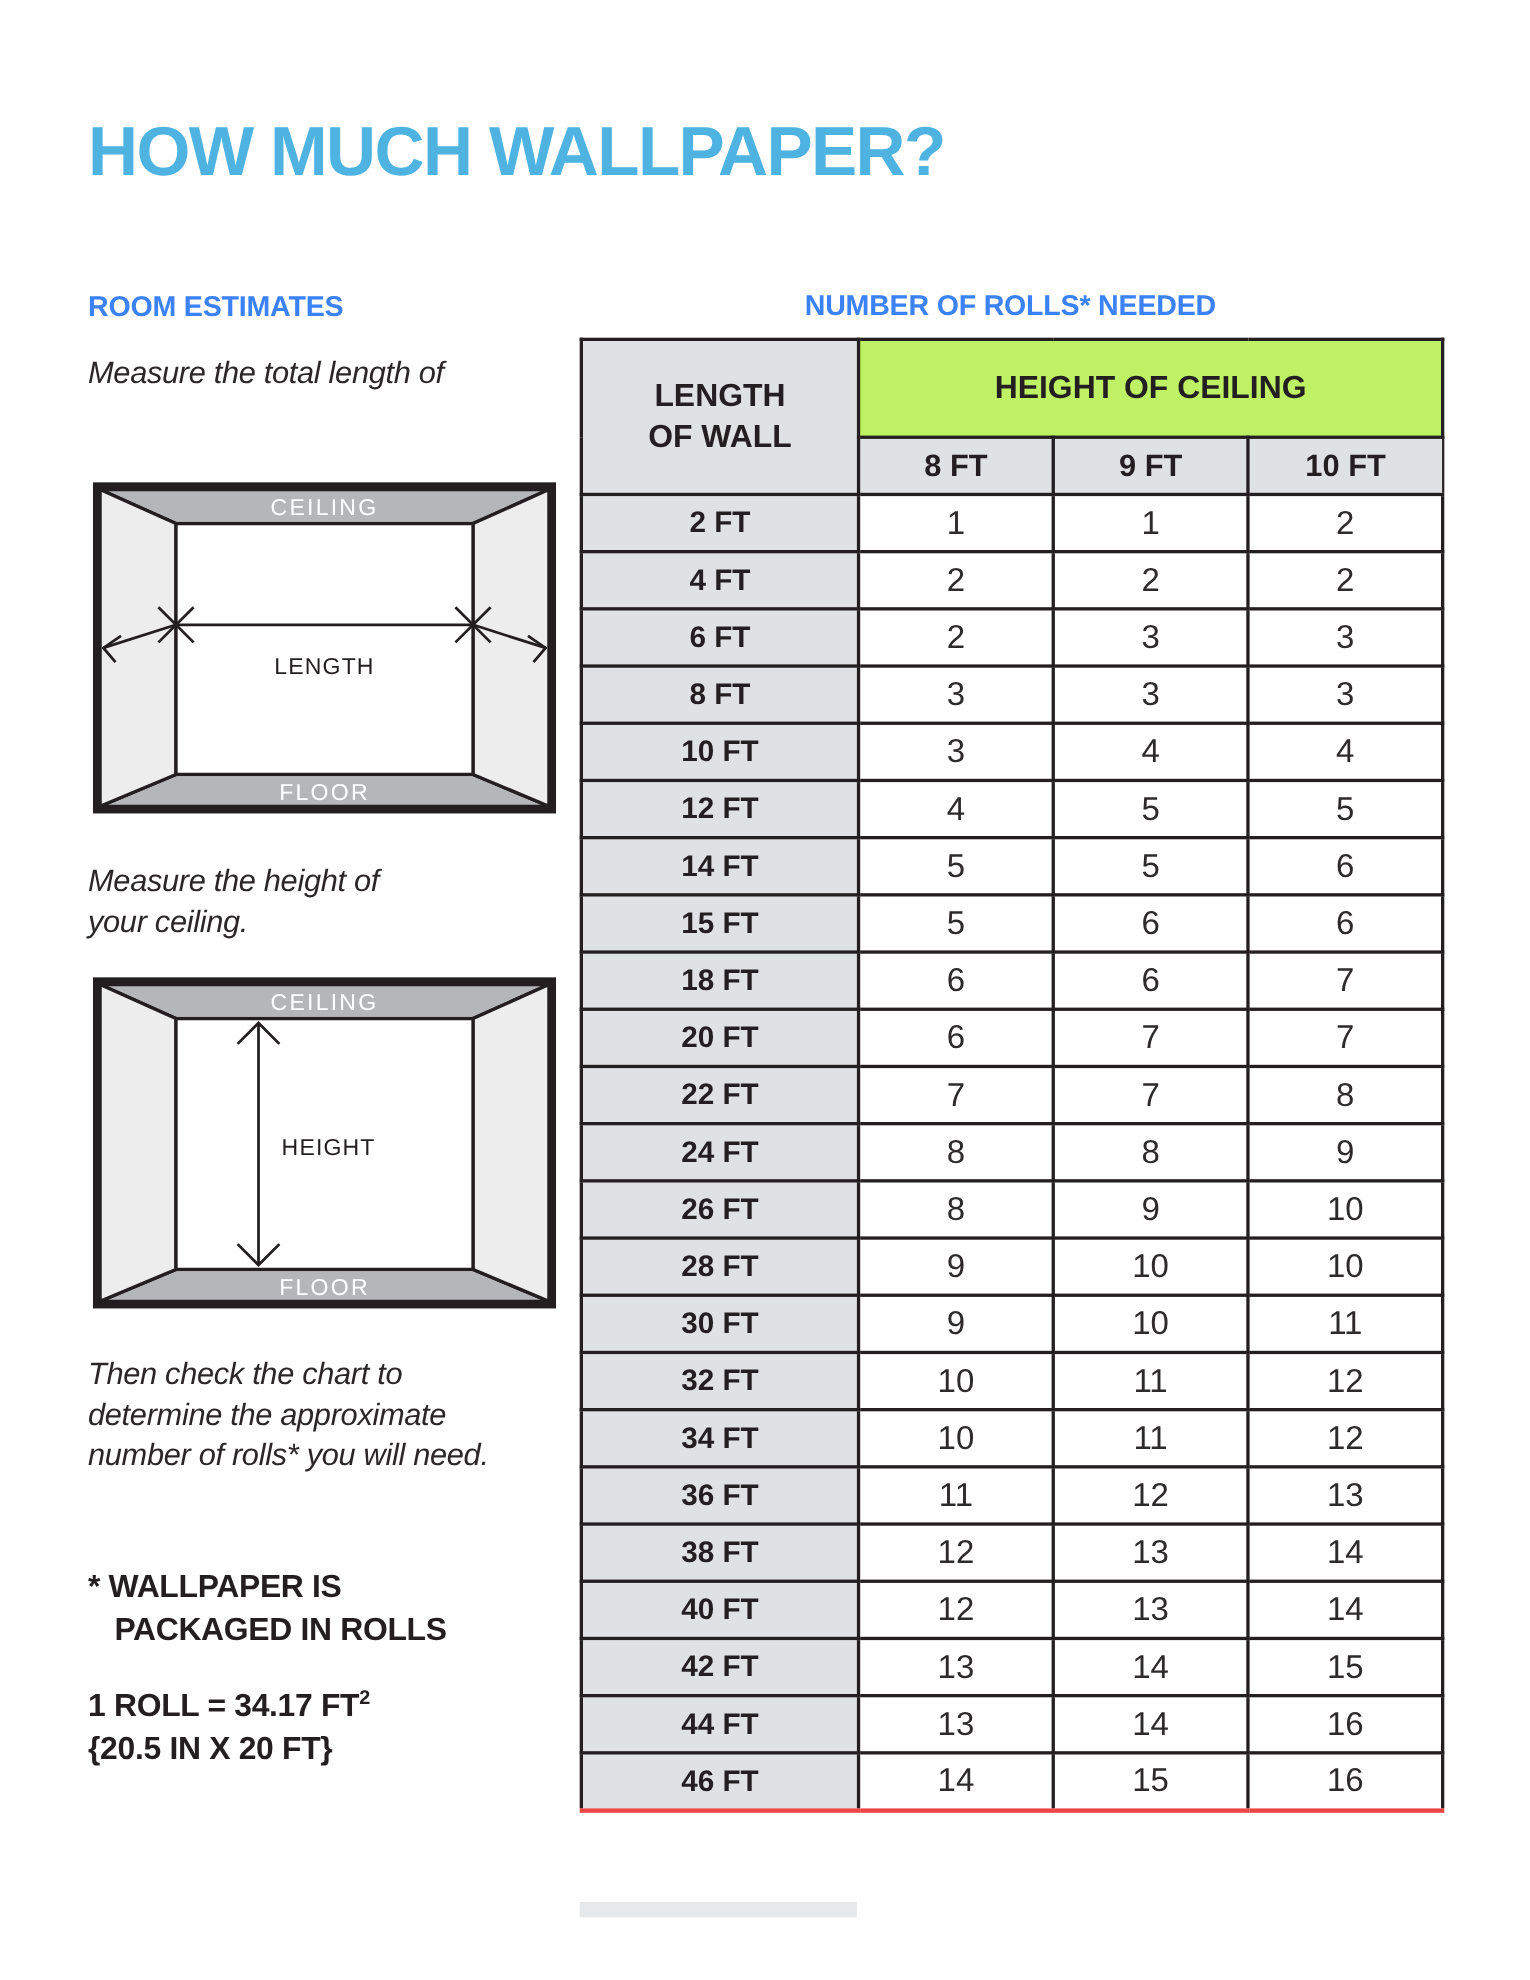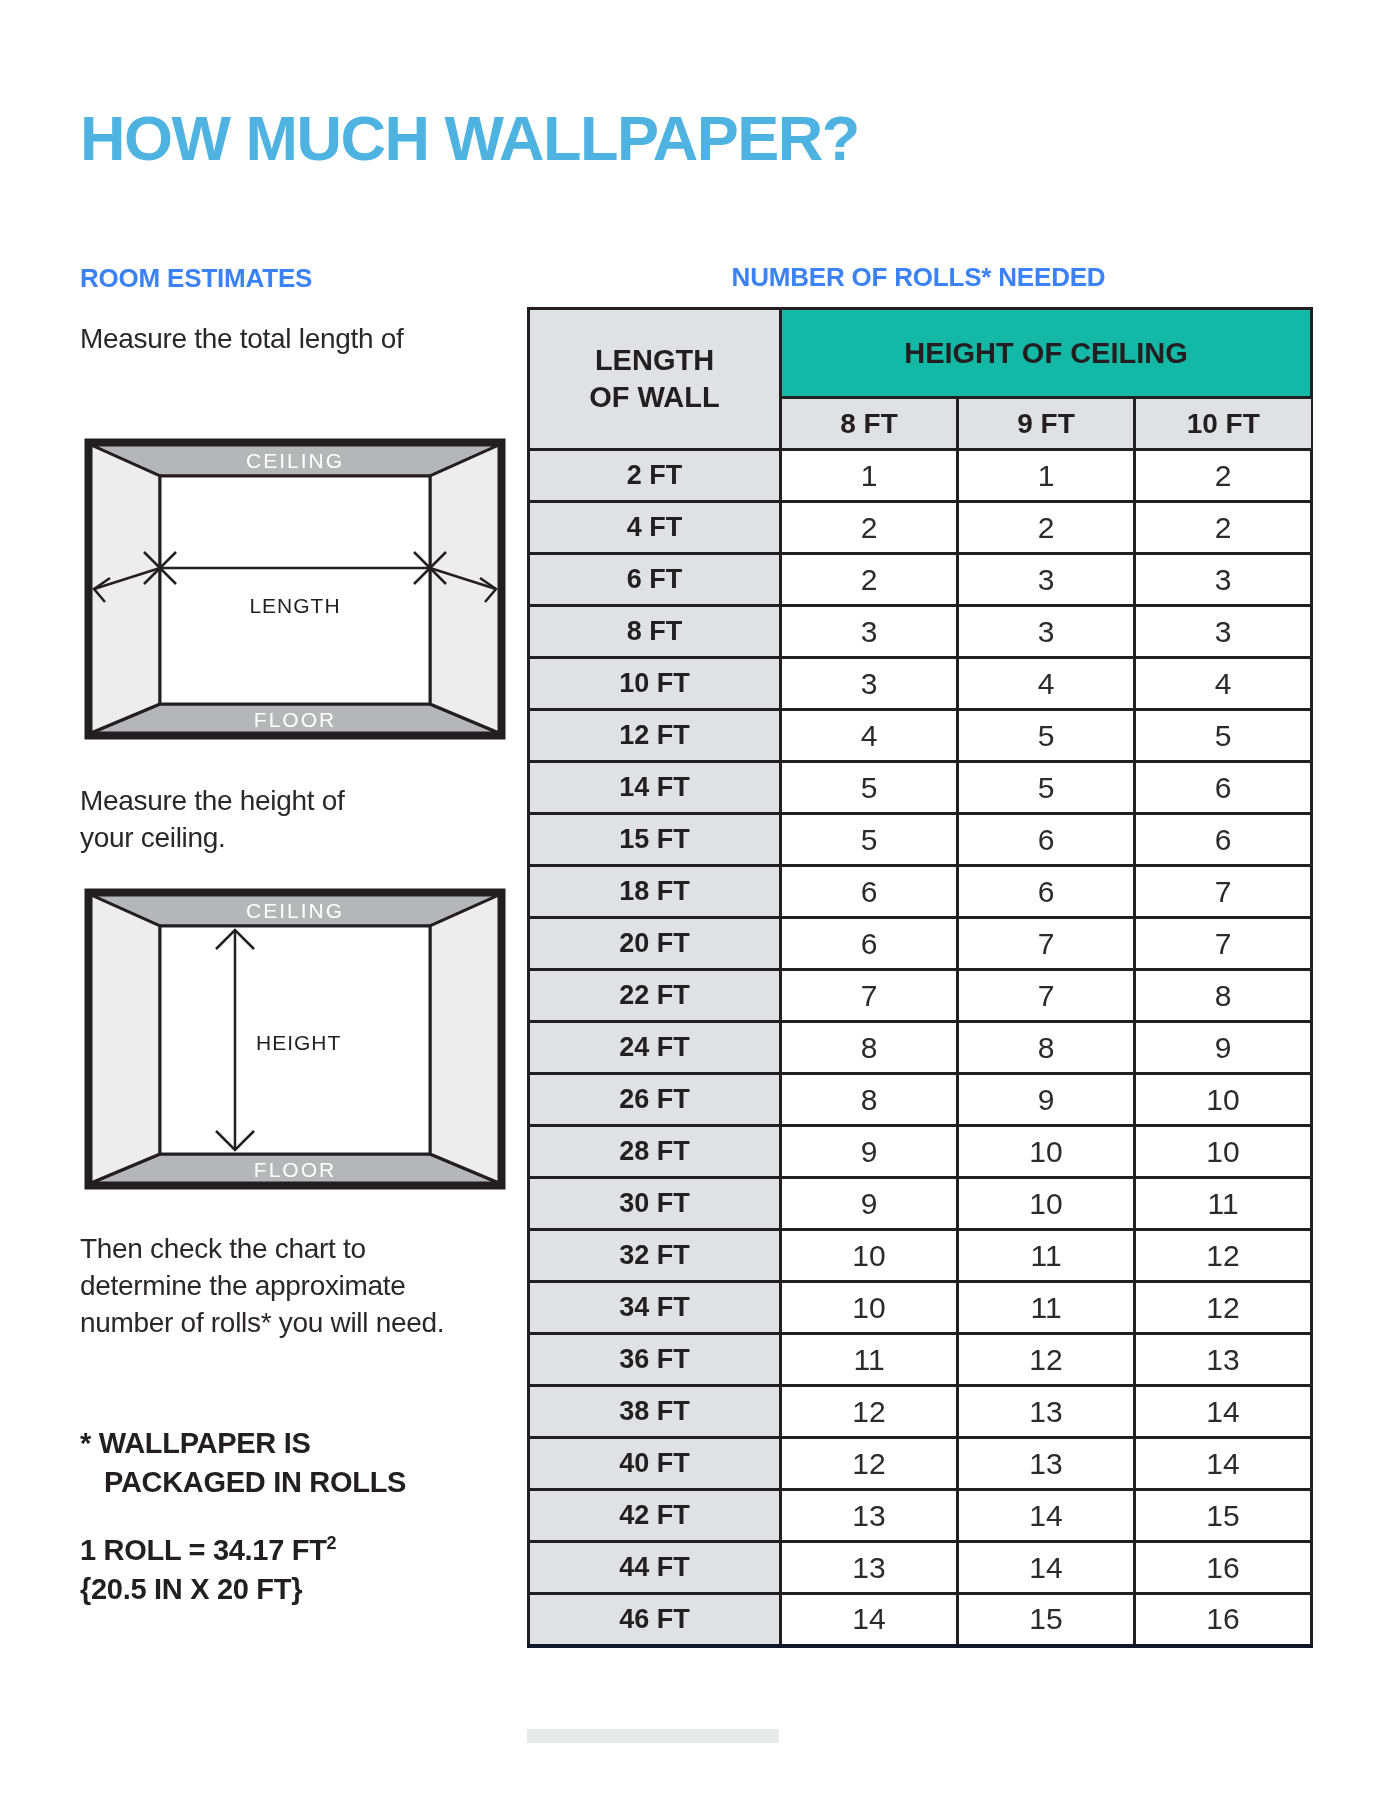--- a/index.html
+++ b/index.html
@@ -14,21 +14,21 @@
   .page-title {
     left:80px; top:58px;
     font-size:63px; font-weight:700; letter-spacing:-1.5px;
     color:#4fb3e1;
     margin-top:44px;
   }
   .section-heading {
     font-size:26px; font-weight:700; color:#3b82f6; letter-spacing:-0.2px;
   }
   .body-text {
-    font-size:28px; line-height:37px; color:#2b2728; letter-spacing:-0.3px;
+    font-size:28px; line-height:37px; color:#2b2728; letter-spacing:-0.3px;font-style:italic;
   }
   .bold-note {
     font-size:29px; line-height:39px; font-weight:700; color:#231f20; letter-spacing:-0.3px;
   }
   .bold-note .indent { padding-left:24px; display:block; }
   sup { font-size:18px; }
 
   svg.room { display:block; }
   svg.room text { font-family:"Liberation Sans","DejaVu Sans",sans-serif; }
   .band-label { font-size:21px; fill:#ffffff; letter-spacing:2px; }
@@ -44,35 +44,35 @@
   table.rolls td {
     border:3px solid #231f20; text-align:center; vertical-align:middle;
     padding:0;
   }
   td.corner {
     background:#e0e1e2; font-weight:700; font-size:29px; line-height:37px;
     border-top:8px solid #231f20; border-left:2px solid #231f20;
     border-right:8px solid #231f20;
   }
   td.group {
-    background:#14b8a6; font-weight:700; font-size:29px; height:89px;
+    background:#bef264; font-weight:700; font-size:29px; height:89px;
     border-top:8px solid #231f20; border-right:2px solid #231f20;
     border-bottom:3px solid #231f20;
   }
   td.colhead {
     background:#e0e1e2; font-weight:700; font-size:28px; height:52px;
     border-left:none; border-right:none;
   }
   td.colhead:last-child { border-right:2px solid #231f20; }
   td.rowlabel {
     background:#e0e1e2; font-weight:700; font-size:27px; height:52px;
     border-left:2px solid #231f20; border-right:8px solid #231f20;
   }
   td.val { font-size:30px; font-weight:400; color:#2d2a2b; background:#ffffff; }
-  tr:last-child td { border-bottom:4px solid #0f172a; }
+  tr:last-child td { border-bottom:4px solid #ef4444; }
   .label-col-strip {
     left:527px; top:1729px; width:252px; height:14px; background:#e7e8e9;
   }
 </style>
 </head>
 <body>
 
 <h1 class="abs page-title">HOW MUCH WALLPAPER?</h1>
 
 <h2 class="abs section-heading" style="left:80px; top:263px;">ROOM ESTIMATES</h2>

